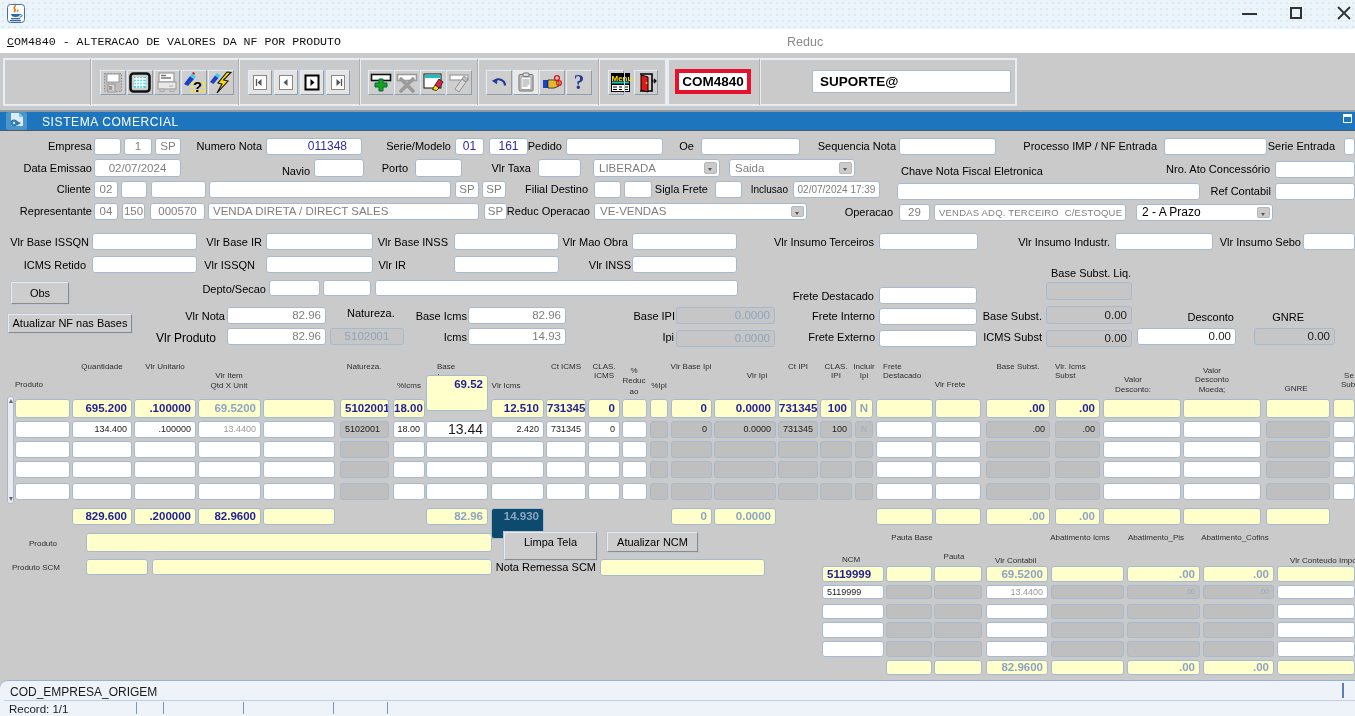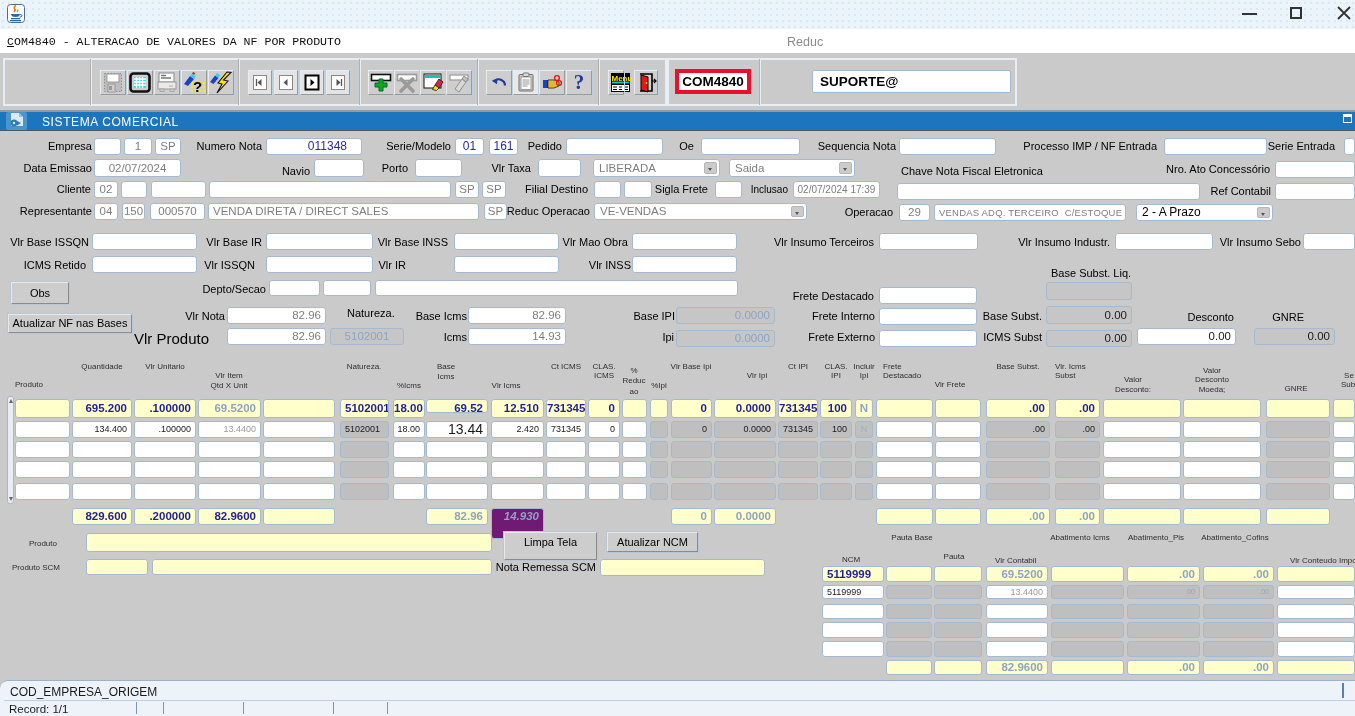--- a/index.html
+++ b/index.html
@@ -180,21 +180,21 @@
 <div class="ab" style="left:42px;top:115px;font-size:12px;color:#fff;letter-spacing:0.6px;">SISTEMA COMERCIAL</div>
 <div class="ab" style="left:1343px;top:114px;width:9px;height:9px;border:1px solid #fff;border-top:3px solid #fff;"></div>
 <div class="lbl " style="left:-108px;top:141px;width:200px;font-size:11px;">Empresa</div>
 <div class="f " style="left:94px;top:138px;width:27px;height:17px;line-height:15px;"></div>
 <div class="f tc" style="left:124px;top:138px;width:28px;height:17px;line-height:15px;">1</div>
 <div class="f tc" style="left:155px;top:138px;width:26px;height:17px;line-height:15px;">SP</div>
 <div class="lbl " style="left:62px;top:141px;width:200px;font-size:11px;">Numero Nota</div>
 <div class="f navyr tr" style="left:266px;top:138px;width:96px;height:17px;line-height:15px;padding-right:14px;">011348</div>
 <div class="lbl " style="left:251px;top:141px;width:200px;font-size:11px;">Serie/Modelo</div>
 <div class="f navyr tc" style="left:455px;top:138px;width:29px;height:17px;line-height:15px;">01</div>
-<div class="f navyr tc" style="left:489px;top:138px;width:29px;height:17px;line-height:15px;">161</div>
+<div class="f navyr tc" style="left:489px;top:138px;width:39px;height:17px;line-height:15px;">161</div>
 <div class="lbl " style="left:362px;top:141px;width:200px;font-size:11px;">Pedido</div>
 <div class="f " style="left:566px;top:138px;width:97px;height:17px;line-height:15px;"></div>
 <div class="lbl " style="left:494px;top:141px;width:200px;font-size:11px;">Oe</div>
 <div class="f " style="left:701px;top:138px;width:99px;height:17px;line-height:15px;"></div>
 <div class="lbl " style="left:696px;top:141px;width:200px;font-size:11px;">Sequencia Nota</div>
 <div class="f " style="left:899px;top:138px;width:97px;height:17px;line-height:15px;"></div>
 <div class="lbl " style="left:957px;top:141px;width:200px;font-size:11px;">Processo IMP / NF Entrada</div>
 <div class="f " style="left:1164px;top:138px;width:103px;height:17px;line-height:15px;"></div>
 <div class="lbl " style="left:1135px;top:141px;width:200px;font-size:11px;">Serie Entrada</div>
 <div class="f " style="left:1344px;top:138px;width:11px;height:17px;line-height:15px;"></div>
@@ -281,21 +281,21 @@
 <div class="lbl lbll" style="left:347px;top:308px;width:400px;font-size:11px;">Natureza.</div>
 <div class="lbl " style="left:267px;top:311px;width:200px;font-size:11px;">Base Icms</div>
 <div class="f tr" style="left:468px;top:307px;width:98px;height:17px;line-height:15px;">82.96</div>
 <div class="lbl " style="left:475px;top:311px;width:200px;font-size:11px;">Base IPI</div>
 <div class="f fg tr" style="left:676px;top:307px;width:99px;height:17px;line-height:15px;color:#8da4c2;">0.0000</div>
 <div class="lbl " style="left:675px;top:311px;width:200px;font-size:11px;">Frete Interno</div>
 <div class="f " style="left:879px;top:308px;width:98px;height:17px;line-height:15px;"></div>
 <div class="lbl " style="left:842px;top:311px;width:200px;font-size:11px;">Base Subst.</div>
 <div class="f fg tr" style="left:1046px;top:306px;width:86px;height:18px;line-height:16px;color:#1a1a1a;">0.00</div>
 <div class="lbl " style="left:1034px;top:312px;width:200px;font-size:11px;">Desconto</div>
-<div class="lbl " style="left:9px;top:333px;width:200px;font-size:15px;">Vlr Produto</div>
+<div class="lbl " style="left:16px;top:333px;width:200px;font-size:12px;">Vlr Produto</div>
 <div class="f tr" style="left:227px;top:328px;width:99px;height:17px;line-height:15px;">82.96</div>
 <div class="f fg tc" style="left:330px;top:328px;width:74px;height:17px;line-height:15px;color:#8da4c2;">5102001</div>
 <div class="lbl " style="left:267px;top:332px;width:200px;font-size:11px;">Icms</div>
 <div class="f tr" style="left:468px;top:328px;width:98px;height:17px;line-height:15px;">14.93</div>
 <div class="lbl " style="left:474px;top:332px;width:200px;font-size:11px;">Ipi</div>
 <div class="f fg tr" style="left:676px;top:330px;width:99px;height:17px;line-height:15px;color:#8da4c2;">0.0000</div>
 <div class="lbl " style="left:675px;top:332px;width:200px;font-size:11px;">Frete Externo</div>
 <div class="f " style="left:879px;top:330px;width:98px;height:17px;line-height:15px;"></div>
 <div class="lbl " style="left:842px;top:332px;width:200px;font-size:11px;">ICMS Subst</div>
 <div class="f fg tr" style="left:1046px;top:330px;width:86px;height:17px;line-height:15px;color:#1a1a1a;">0.00</div>
@@ -373,32 +373,32 @@
 <div class="f tl navy" style="left:340px;top:399px;width:49px;height:19px;line-height:17px;background:#ffffcc;">5102001</div>
 <div class="f tl" style="left:340px;top:421px;width:49px;height:17px;line-height:15px;background:#bfbfbf;font-size:9px;color:#1a1a1a;">5102001</div>
 <div class="f " style="left:340px;top:441px;width:49px;height:17px;line-height:15px;background:#bfbfbf;"></div>
 <div class="f " style="left:340px;top:461px;width:49px;height:17px;line-height:15px;background:#bfbfbf;"></div>
 <div class="f " style="left:340px;top:483px;width:49px;height:17px;line-height:15px;background:#bfbfbf;"></div>
 <div class="f tr navy" style="left:393px;top:399px;width:32px;height:19px;line-height:17px;background:#ffffcc;">18.00</div>
 <div class="f tr" style="left:393px;top:421px;width:32px;height:17px;line-height:15px;background:#fff;font-size:9px;color:#1a1a1a;">18.00</div>
 <div class="f " style="left:393px;top:441px;width:32px;height:17px;line-height:15px;background:#fff;"></div>
 <div class="f " style="left:393px;top:461px;width:32px;height:17px;line-height:15px;background:#fff;"></div>
 <div class="f " style="left:393px;top:483px;width:32px;height:17px;line-height:15px;background:#fff;"></div>
-<div class="f tr navy" style="left:426px;top:399px;width:62px;height:14px;line-height:17px;background:#ffffcc;">69.52</div>
+<div class="f tr navy" style="left:426px;top:375px;width:62px;height:36px;line-height:17px;background:#ffffcc;">69.52</div>
 <div class="f tr" style="left:426px;top:421px;width:62px;height:17px;line-height:15px;background:#fff;font-size:14px;color:#1a1a1a;">13.44</div>
 <div class="f " style="left:426px;top:441px;width:62px;height:17px;line-height:15px;background:#fff;"></div>
 <div class="f " style="left:426px;top:461px;width:62px;height:17px;line-height:15px;background:#fff;"></div>
 <div class="f " style="left:426px;top:483px;width:62px;height:17px;line-height:15px;background:#fff;"></div>
 <div class="f tr gb" style="left:426px;top:508px;width:62px;height:17px;line-height:15px;background:#ffffcc;">82.96</div>
 <div class="f tr navy" style="left:491px;top:399px;width:53px;height:19px;line-height:17px;background:#ffffcc;">12.510</div>
 <div class="f tr" style="left:491px;top:421px;width:53px;height:17px;line-height:15px;background:#fff;font-size:9px;color:#1a1a1a;">2.420</div>
 <div class="f " style="left:491px;top:441px;width:53px;height:17px;line-height:15px;background:#fff;"></div>
 <div class="f " style="left:491px;top:461px;width:53px;height:17px;line-height:15px;background:#fff;"></div>
 <div class="f " style="left:491px;top:483px;width:53px;height:17px;line-height:15px;background:#fff;"></div>
-<div class="f tr gb" style="left:491px;top:508px;width:53px;height:31px;line-height:15px;background:#701a75;font-style:italic;">14.930</div>
+<div class="f tr gb" style="left:491px;top:508px;width:53px;height:31px;line-height:15px;background:#0c4a6e;">14.930</div>
 <div class="f tr navy" style="left:546px;top:399px;width:40px;height:19px;line-height:17px;background:#ffffcc;">731345</div>
 <div class="f tr" style="left:546px;top:421px;width:40px;height:17px;line-height:15px;background:#fff;font-size:9px;color:#1a1a1a;">731345</div>
 <div class="f " style="left:546px;top:441px;width:40px;height:17px;line-height:15px;background:#fff;"></div>
 <div class="f " style="left:546px;top:461px;width:40px;height:17px;line-height:15px;background:#fff;"></div>
 <div class="f " style="left:546px;top:483px;width:40px;height:17px;line-height:15px;background:#fff;"></div>
 <div class="f tr navy" style="left:588px;top:399px;width:32px;height:19px;line-height:17px;background:#ffffcc;">0</div>
 <div class="f tr" style="left:588px;top:421px;width:32px;height:17px;line-height:15px;background:#fff;font-size:9px;color:#1a1a1a;">0</div>
 <div class="f " style="left:588px;top:441px;width:32px;height:17px;line-height:15px;background:#fff;"></div>
 <div class="f " style="left:588px;top:461px;width:32px;height:17px;line-height:15px;background:#fff;"></div>
 <div class="f " style="left:588px;top:483px;width:32px;height:17px;line-height:15px;background:#fff;"></div>

